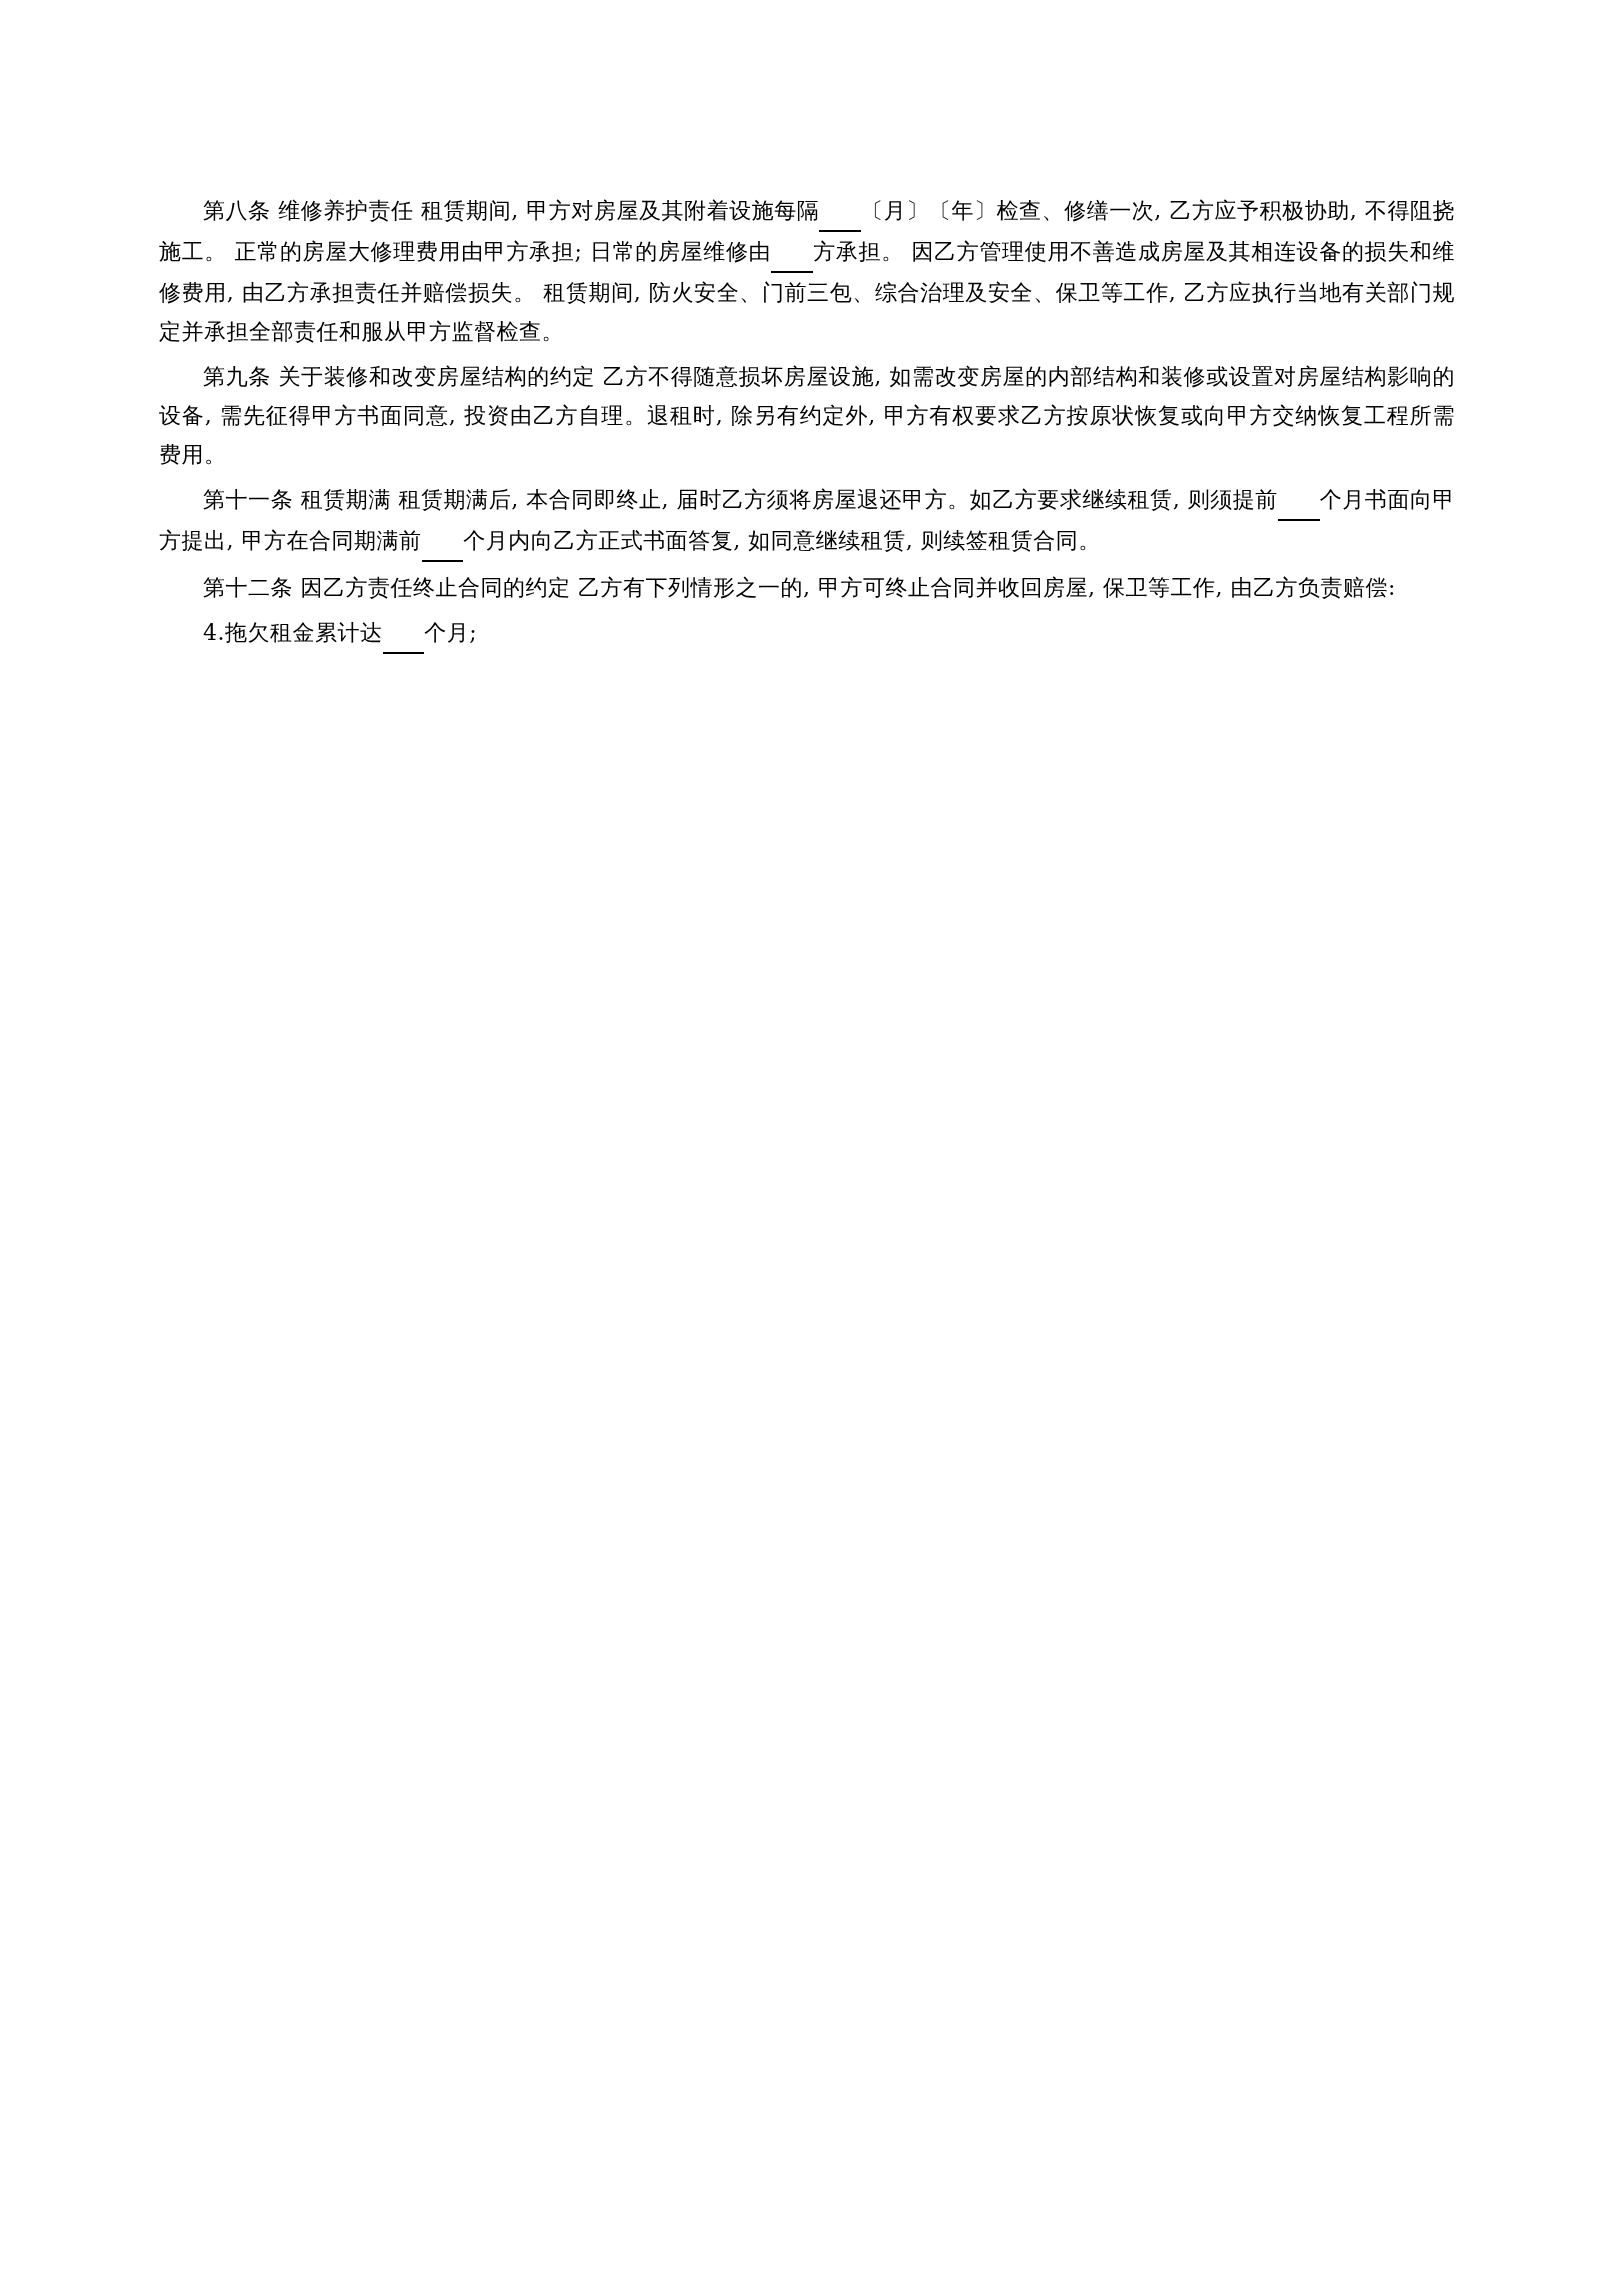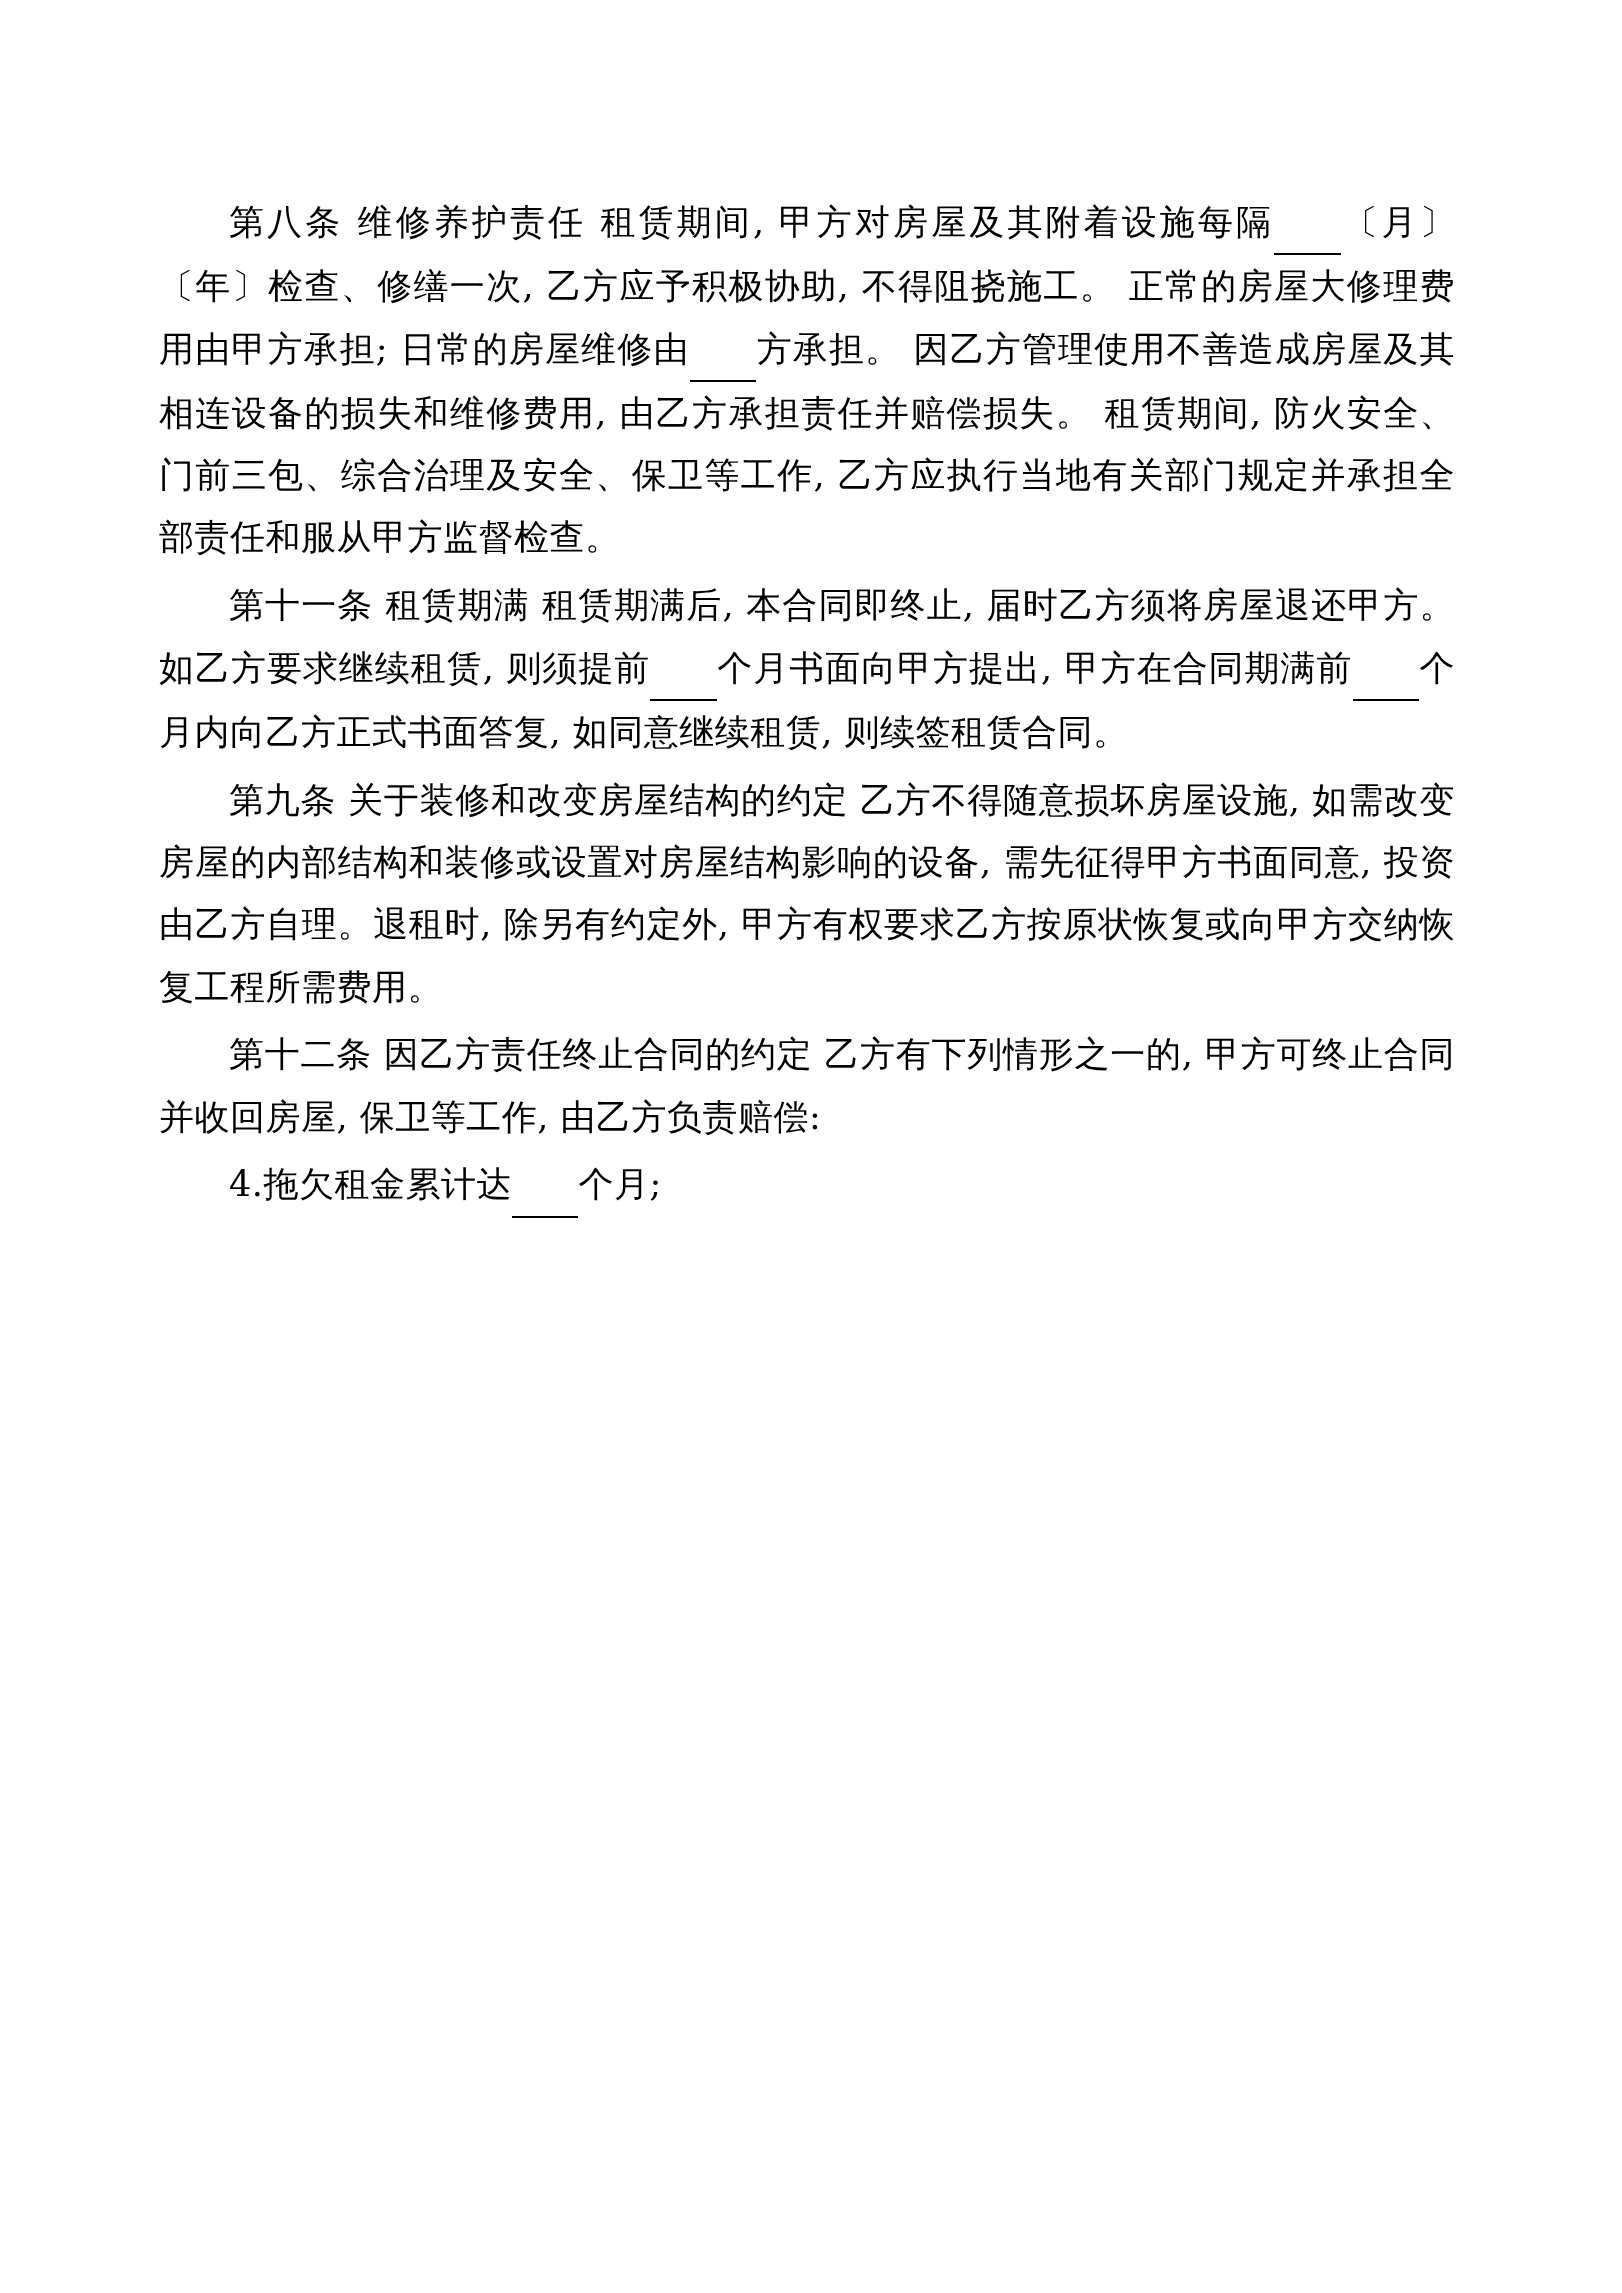--- a/index.html
+++ b/index.html
@@ -12,21 +12,21 @@
   }
   .page {
     width: 1623px;
     height: 2294px;
     box-sizing: border-box;
     background: #ffffff;
     position: relative;
     padding: 191px 168px 0 159px;
   }
   .doc-body {
-    font-size: 35px;
+    font-size: 22px;
     line-height: 1.78;
     color: #000000;
     text-align: justify;
     text-justify: inter-ideograph;
     letter-spacing: 0.5px;
   }
   .para {
     margin: 0 0 5.5px 0;
     text-indent: 2em;
   }
@@ -37,19 +37,19 @@
     text-indent: 0;
     vertical-align: baseline;
   }
 </style>
 </head>
 <body>
 
 <div class="page">
   <div class="doc-body" id="doc-body">
       <div class="para"><span>第八条  维修养护责任  租赁期间, 甲方对房屋及其附着设施每隔</span><span class="blank">&nbsp;</span><span>〔月〕〔年〕检查、修缮一次, 乙方应予积极协助, 不得阻挠施工。  正常的房屋大修理费用由甲方承担; 日常的房屋维修由</span><span class="blank">&nbsp;</span><span>方承担。  因乙方管理使用不善造成房屋及其相连设备的损失和维修费用, 由乙方承担责任并赔偿损失。  租赁期间, 防火安全、门前三包、综合治理及安全、保卫等工作, 乙方应执行当地有关部门规定并承担全部责任和服从甲方监督检查。</span></div>
+      <div class="para"><span>第九条  关于装修和改变房屋结构的约定  乙方不得随意损坏房屋设施, 如需改变房屋的内部结构和装修或设置对房屋结构影响的设备, 需先征得甲方书面同意, 投资由乙方自理。退租时, 除另有约定外, 甲方有权要求乙方按原状恢复或向甲方交纳恢复工程所需费用。</span></div>
       <div class="para"><span>第十一条  租赁期满  租赁期满后, 本合同即终止, 届时乙方须将房屋退还甲方。如乙方要求继续租赁, 则须提前</span><span class="blank">&nbsp;</span><span>个月书面向甲方提出, 甲方在合同期满前</span><span class="blank">&nbsp;</span><span>个月内向乙方正式书面答复, 如同意继续租赁, 则续签租赁合同。</span></div>
-      <div class="para"><span>第九条  关于装修和改变房屋结构的约定  乙方不得随意损坏房屋设施, 如需改变房屋的内部结构和装修或设置对房屋结构影响的设备, 需先征得甲方书面同意, 投资由乙方自理。退租时, 除另有约定外, 甲方有权要求乙方按原状恢复或向甲方交纳恢复工程所需费用。</span></div>
       <div class="para"><span>第十二条  因乙方责任终止合同的约定  乙方有下列情形之一的, 甲方可终止合同并收回房屋, 保卫等工作, 由乙方负责赔偿:</span></div>
       <div class="para"><span>4.拖欠租金累计达</span><span class="blank">&nbsp;</span><span>个月;</span></div>
     </div>
 </div>
 
 
 </body></html>

